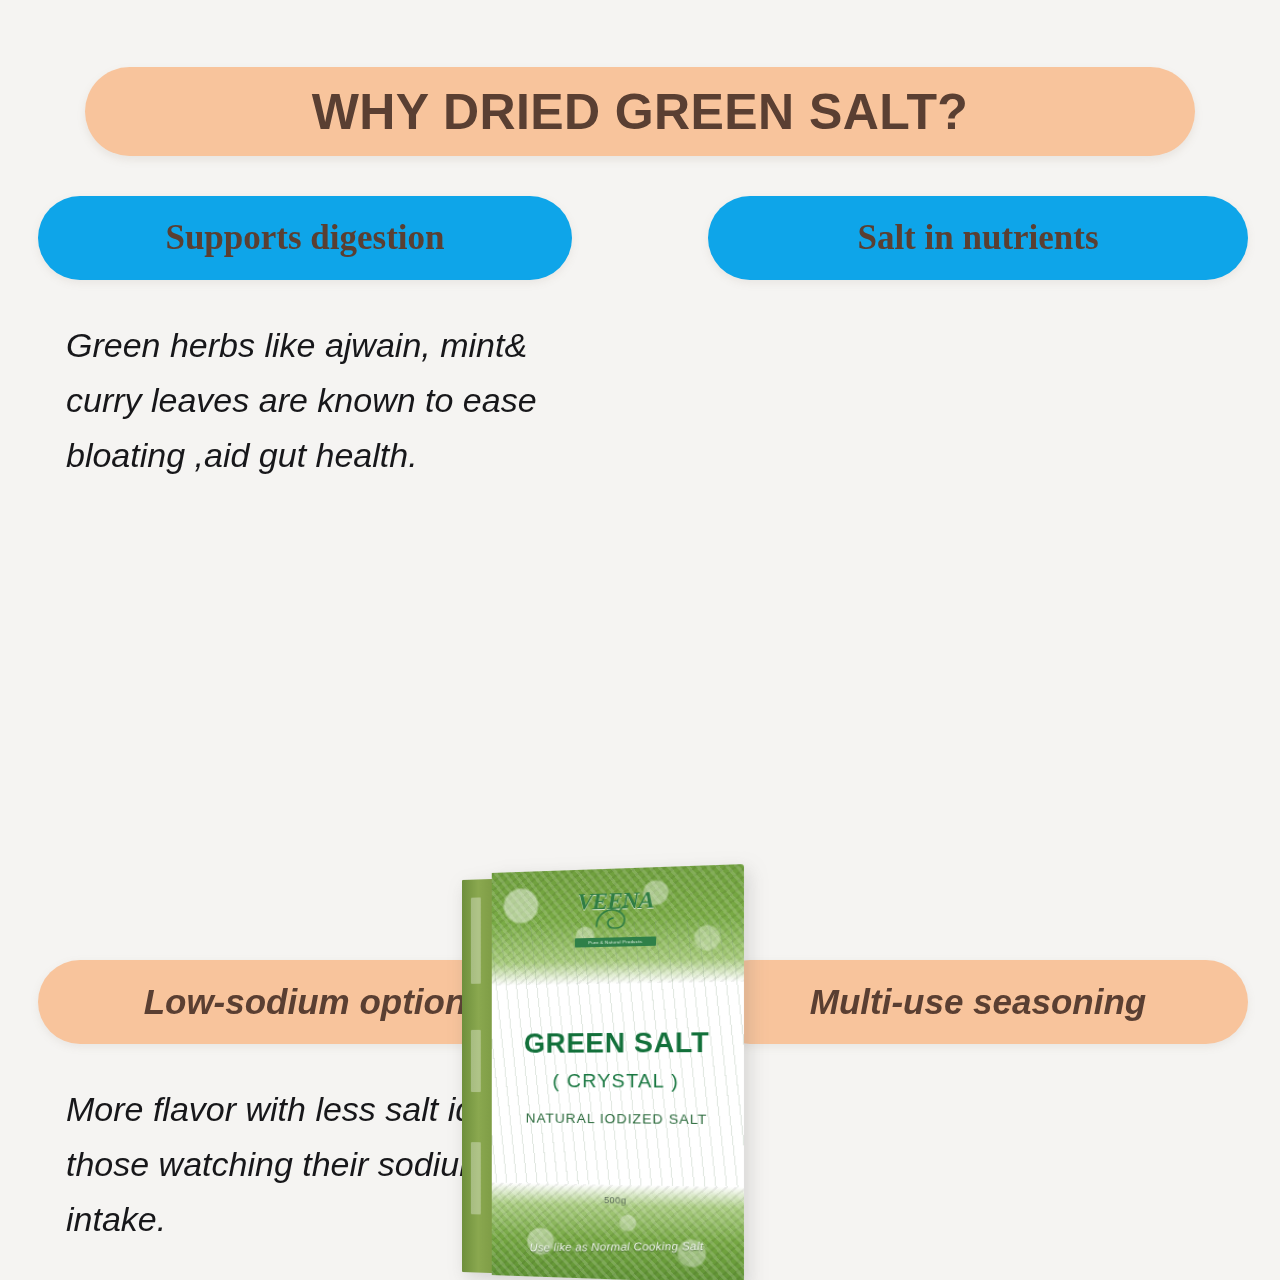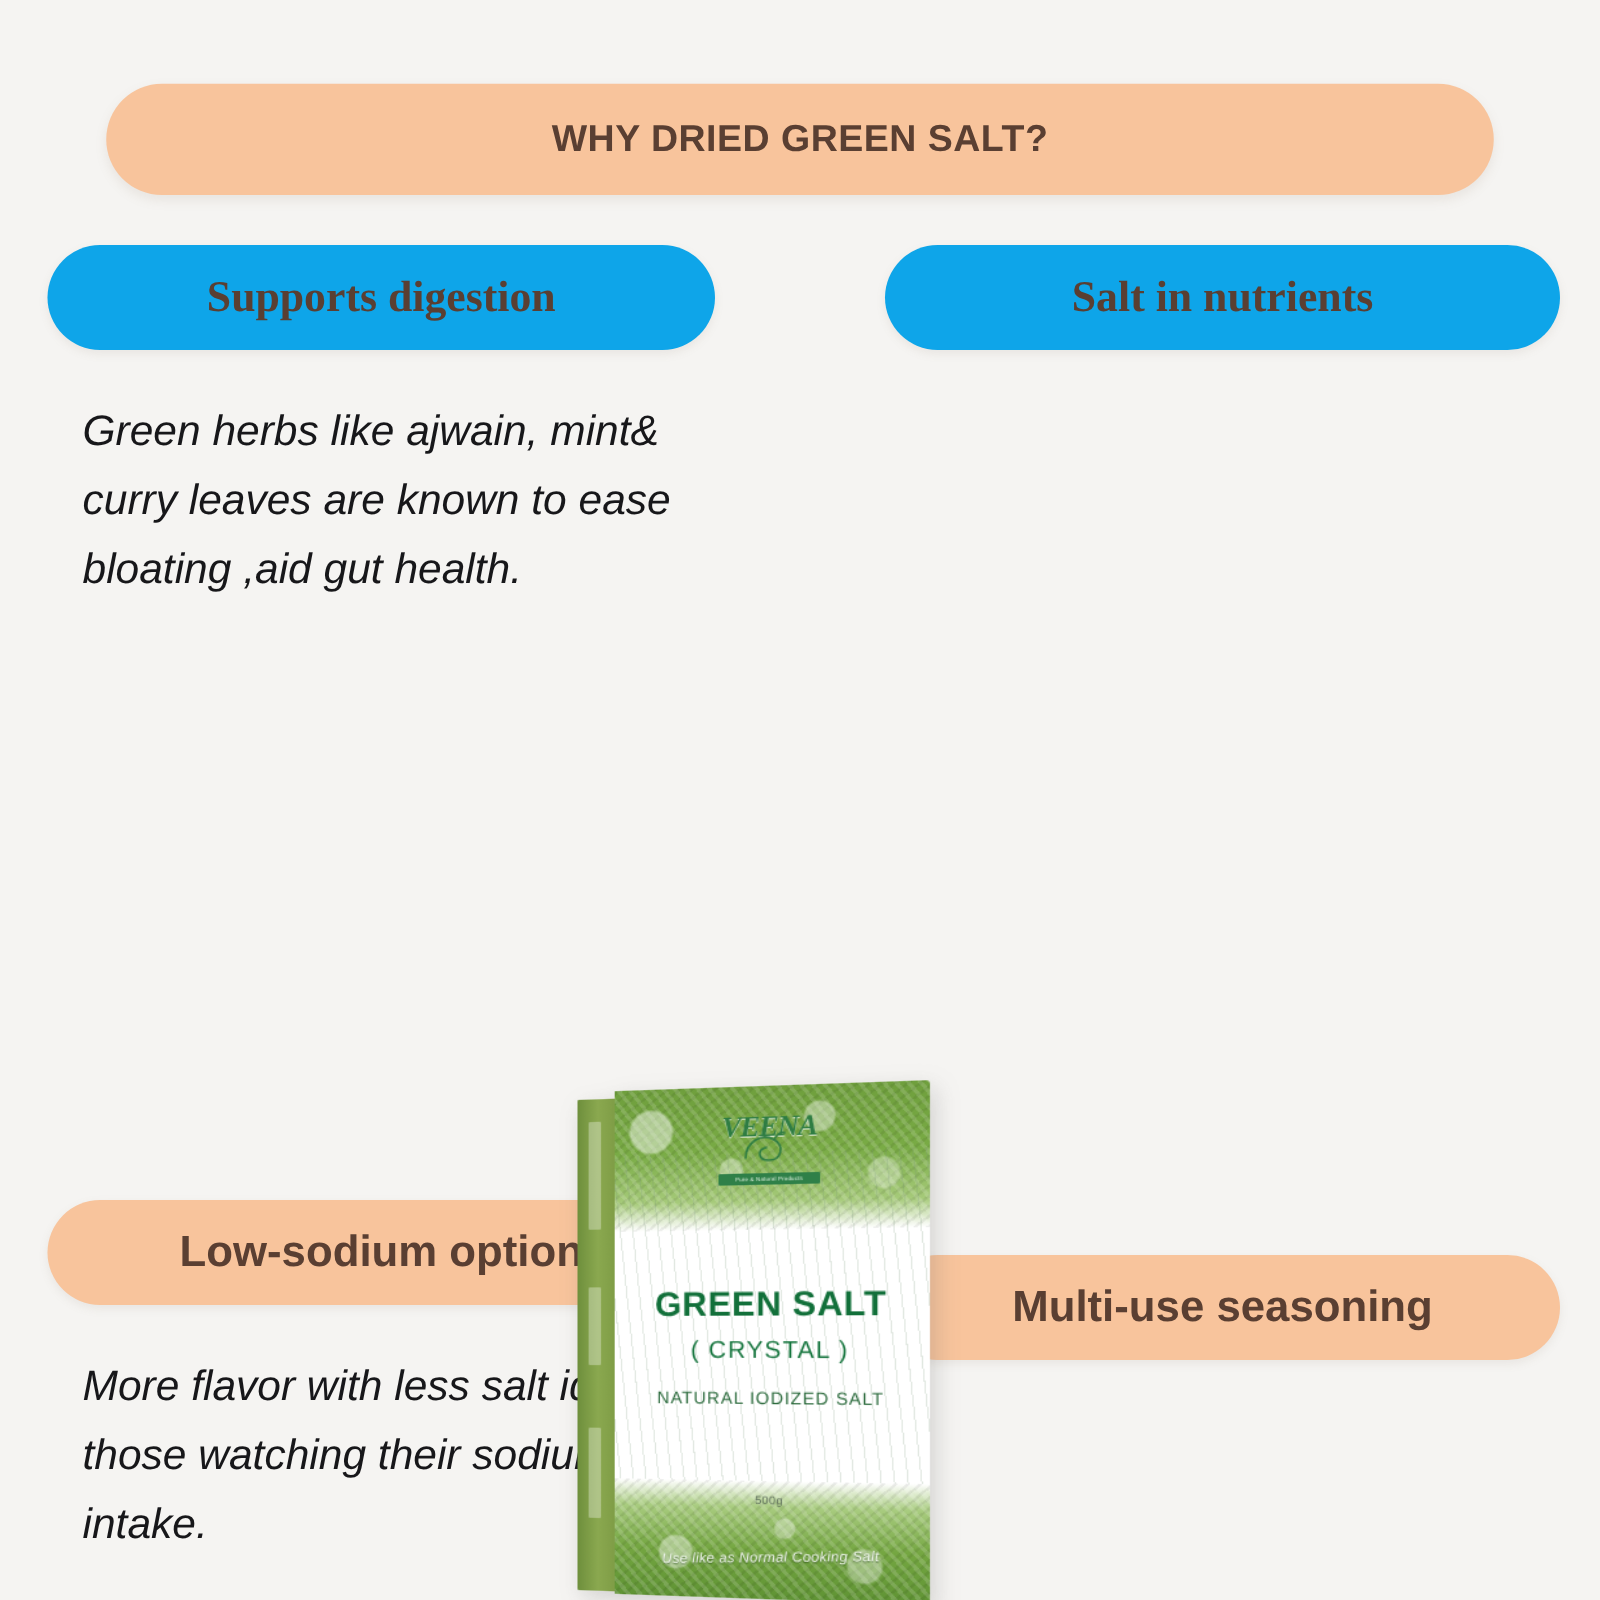--- a/index.html
+++ b/index.html
@@ -23,21 +23,21 @@
     width: 1110px;
     height: 89px;
     background: #f8c49c;
     border-radius: 46px;
     box-shadow: 0 4px 9px rgba(150,120,100,0.13);
     display: flex;
     align-items: center;
     justify-content: center;
   }
   .title-text {
-    font-size: 30px;
+    font-size: 50px;
     font-weight: bold;
     color: #5a3f32;
     letter-spacing: 0.4px;
     text-align: center;
     white-space: nowrap;
   }
 
   
   .grid {
     position: absolute;
@@ -54,21 +54,21 @@
   }
 
   .pill {
     border-radius: 44px;
     height: 84px;
     display: flex;
     align-items: center;
     box-shadow: 0 3px 8px rgba(150,130,115,0.12);
   }
   .pill-green { background: #0ea5e9; font-family: Liberation Serif, serif; }
-  .pill-peach { background: #f8c49c; }
+  .pill-peach { background: #f8c49c; font-style: italic; }
 
   .pill-label {
     font-size: 35px;
     font-weight: bold;
     color: #5a3f32;
     white-space: nowrap;
     width: 100%;
     text-align: center;
   }
 
@@ -281,21 +281,21 @@
 
   <div class="row" style="height:300px;">
 
     <div class="card col-left" style="top:388px;">
       <div class="pill pill-peach">
         <span class="pill-label">Low-sodium option</span>
       </div>
     </div>
     <div class="card txt-left body-text" style="top:510px;">More flavor with less salt ideal for those watching their sodium intake.</div>
 
-    <div class="card col-right" style="top:388px;margin-top:44px;">
+    <div class="card col-right" style="top:388px;">
       <div class="pill pill-peach">
         <span class="pill-label">Multi-use seasoning</span>
       </div>
     </div>
   </div>
 </div>
 
 <div class="product-wrap">
   <div class="product-box">
 

